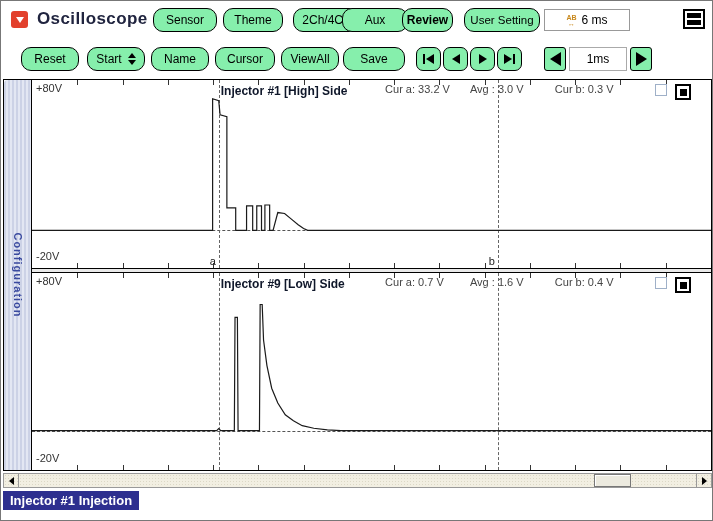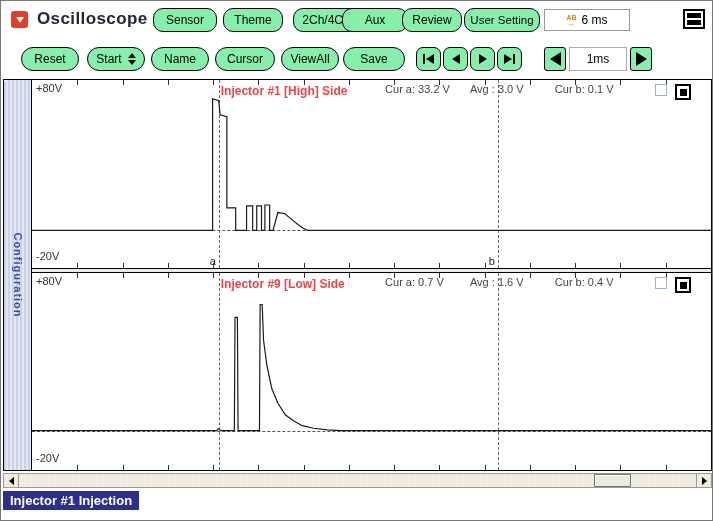--- a/index.html
+++ b/index.html
@@ -7,21 +7,21 @@
           box-sizing:border-box;font-family:"Liberation Sans",sans-serif;overflow:hidden;}
 
   
   .logo{position:absolute;left:10px;top:10px;width:17px;height:17px;background:#e2402c;border-radius:3px;
         display:flex;align-items:center;justify-content:center;}
   .logo-tri{width:0;height:0;border-left:4px solid transparent;border-right:4px solid transparent;border-top:6px solid #fff;}
   .app-title{position:absolute;left:36px;top:8px;font-size:17px;font-weight:bold;color:#20243f;letter-spacing:.4px;}
   .btn{position:absolute;height:24px;border:1.6px solid #000;border-radius:10px;background:#86efac;font-size:12px;
        color:#000;display:flex;align-items:center;justify-content:center;box-sizing:border-box;padding:0 6px;
        font-family:"Liberation Sans",sans-serif;white-space:nowrap;}
-  .r1{top:7px;} .r2{top:46px;border-radius:12px;}
+  .r1{top:7px;} .r2{top:46px;}
   .time-box{position:absolute;left:543px;top:8px;width:86px;height:22px;border:1px solid #999;background:#fff;
             display:flex;align-items:center;justify-content:center;gap:5px;font-size:12px;box-sizing:border-box;}
   .ab-icon{display:flex;flex-direction:column;align-items:center;color:#c8881c;font-weight:bold;line-height:1;}
   .ab-icon .ab-t{font-size:7px;} .ab-icon .ab-b{font-size:7px;margin-top:-1px;}
   .menu-btn{position:absolute;left:682px;top:8px;width:22px;height:20px;border:2px solid #000;box-sizing:border-box;
             display:flex;flex-direction:column;justify-content:space-between;padding:2px;background:#fff;}
   .menu-bar{height:5px;background:#000;}
 
   
   .spin{display:inline-flex;flex-direction:column;margin-left:6px;gap:2px;}
@@ -43,21 +43,21 @@
         background:repeating-linear-gradient(90deg,#ccd2e6 0 2px,#e3e7f3 2px 4px);border-radius:4px 0 0 0;}
   .side-label{position:absolute;top:50%;left:50%;transform:translate(-50%,-50%);writing-mode:vertical-rl;
               font-size:11px;font-weight:bold;color:#3a4a9f;letter-spacing:1px;white-space:nowrap;}
   .charts{position:absolute;left:28px;top:0;right:0;bottom:0;display:flex;flex-direction:column;}
   .chart{position:relative;background:#fff;overflow:hidden;}
   .chart0{height:188px;} .chart1{flex:1;}
   .divider{height:3px;background:#e9e9e9;border-top:1px solid #000;border-bottom:1px solid #000;}
 
   .ylab{position:absolute;left:4px;font-size:11px;color:#333;z-index:3;}
   .yl-top{top:2px;} .yl-bot{bottom:6px;}
-  .ctitle{position:absolute;left:27.8%;top:4px;font-size:12px;font-weight:bold;color:#ef4444;z-index:3;white-space:nowrap;}
+  .ctitle{position:absolute;left:27.8%;top:4px;font-size:12px;font-weight:bold;color:#0f172a;z-index:3;white-space:nowrap;}
   .meas{position:absolute;top:3px;font-size:11px;color:#444;z-index:3;white-space:nowrap;}
   .m-a{left:52%;} .m-avg{left:64.5%;} .m-b{left:77%;}
   .cb{position:absolute;top:4px;z-index:4;box-sizing:border-box;}
   .cb1{right:44px;width:12px;height:12px;border:1px solid #9fb0c8;background:#fff;}
   .cb2{right:20px;width:16px;height:16px;border:2.5px solid #000;background:#fff;display:flex;align-items:center;justify-content:center;}
   .cb-fill{width:7px;height:7px;background:#000;}
 
   .wave{position:absolute;left:0;top:0;width:100%;height:100%;z-index:2;}
   .baseline{position:absolute;left:0;right:0;height:0;border-top:1px dashed #555;z-index:1;}
   .tick{position:absolute;width:1px;height:5px;background:#333;z-index:1;}
@@ -92,21 +92,21 @@
     </button>
   <button class="btn r1" style="left:222px;width:60px;">
       <span>Theme</span>
     </button>
   <button class="btn r1" style="left:292px;width:66px;">
       <span>2Ch/4Ch</span>
     </button>
   <button class="btn r1" style="left:340px;width:66px;left:341px;">
       <span>Aux</span>
     </button>
-  <button class="btn r1" style="left:401px;width:60px;">
+  <button class="btn r1" style="left:401px;width:51px;font-weight:bold;">
       <span>Review</span>
     </button>
   <button class="btn r1" style="left:463px;width:76px;font-size:11.5px;">
       <span>User Setting</span>
     </button>
 
   <div class="time-box">
     <span class="ab-icon">
         <span class="ab-t">AB</span>
         <span class="ab-b">↔</span>
@@ -171,21 +171,21 @@
       <span class="side-label">Configuration</span>
     </div>
     <div class="charts">
 
       <div class="chart chart0">
         <span class="ylab yl-top">+80V</span>
         <span class="ylab yl-bot">-20V</span>
         <span class="ctitle">Injector #1 [High] Side</span>
         <span class="meas m-a">Cur a: 33.2 V</span>
         <span class="meas m-avg">Avg : 3.0 V</span>
-        <span class="meas m-b">Cur b: 0.1 V</span>
+        <span class="meas m-b">Cur b: 0.3 V</span>
         <span class="cb cb1"></span>
         <span class="cb cb2">
             <span class="cb-fill"></span>
           </span>
         <svg class="wave" viewBox="0 0 100 100" preserveAspectRatio="none">
             <polyline points="0,80 26.6,80 26.6,10 27.5,11 27.7,18.5 28.7,19.5 28.7,68 30,68 30,80 31.6,80 31.6,67 32.5,67 32.5,80 33.1,80 33.1,67 33.8,67 33.8,80 34.3,80 34.3,66.5 35,66.5 35,80 35.5,80 36.2,70.5 37.2,71 38.2,74 39.2,77 40,79 40.6,80 100,80" fill="none" stroke="#1a1a1a" stroke-width="1.2" vector-effect="non-scaling-stroke"></polyline>
           </svg>
       <div class="baseline" style="top: 80%;"></div>
           <div class="tick" style="left: 6.66667%; top: 0px;"></div>
           <div class="tick" style="left: 6.66667%; bottom: 0px;"></div>

